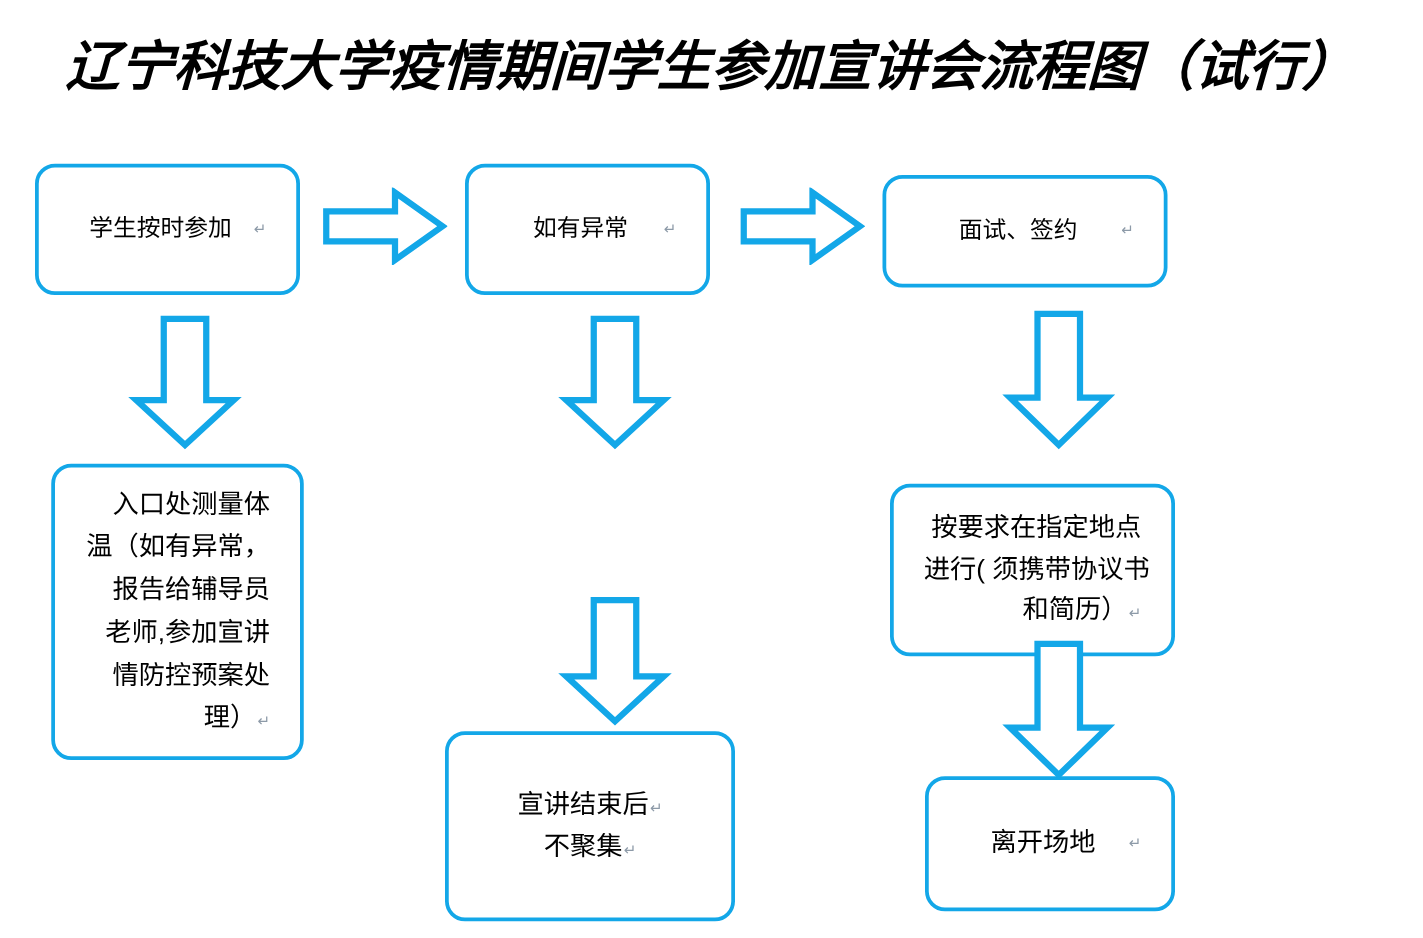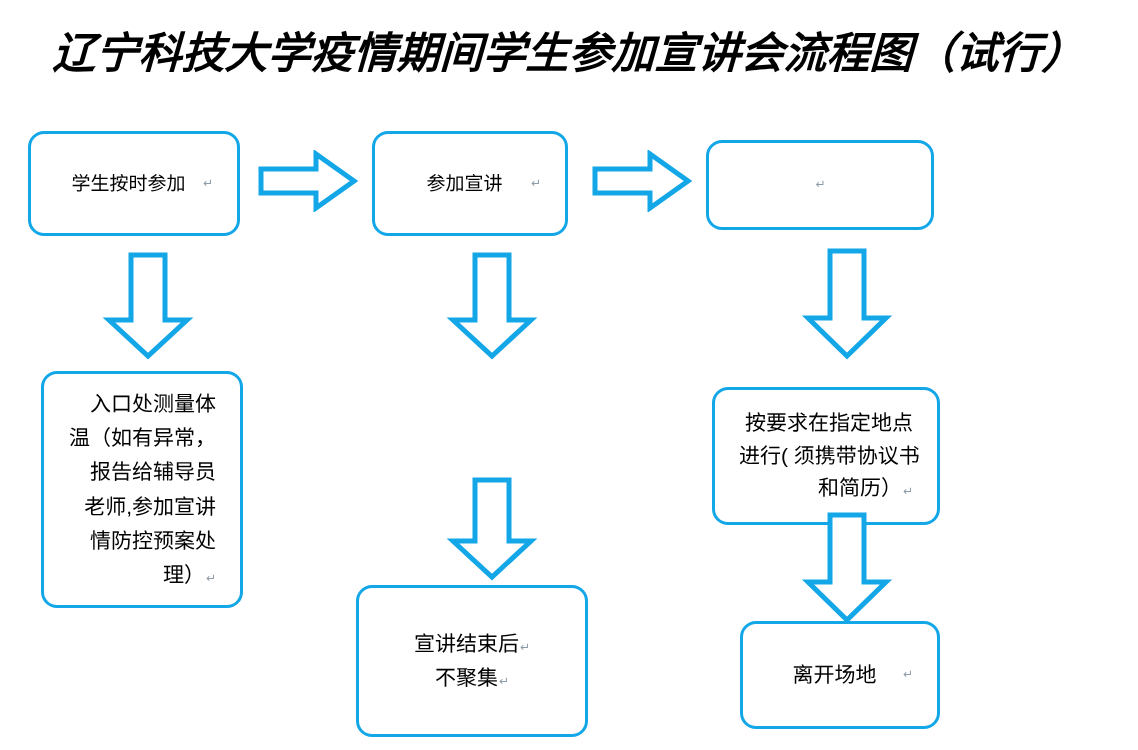--- a/index.html
+++ b/index.html
@@ -108,26 +108,29 @@
 
   <div class="node" id="node-attend">
     <span class="txt">
       <span class="line">学生按时参加</span>
     </span>
       <span class="pilcrow">↵</span>
   </div>
 
   <div class="node" id="node-session">
     <span class="txt">
-      <span class="line">参加宣讲</span>
+      <span class="line">如有异常</span>
     </span>
       <span class="pilcrow">↵</span>
   </div>
 
   <div class="node" id="node-interview">
+    <span class="txt">
+      <span class="line">面试、签约</span>
+    </span>
       <span class="pilcrow">↵</span>
   </div>
 
   <div class="node left-align" id="node-temp">
     <span class="txt">
       <span class="line">入口处测量体</span>
       <span class="line">温（如有异常，</span>
       <span class="line">报告给辅导员</span>
       <span class="line">老师,参加宣讲</span>
       <span class="line">情防控预案处</span>

